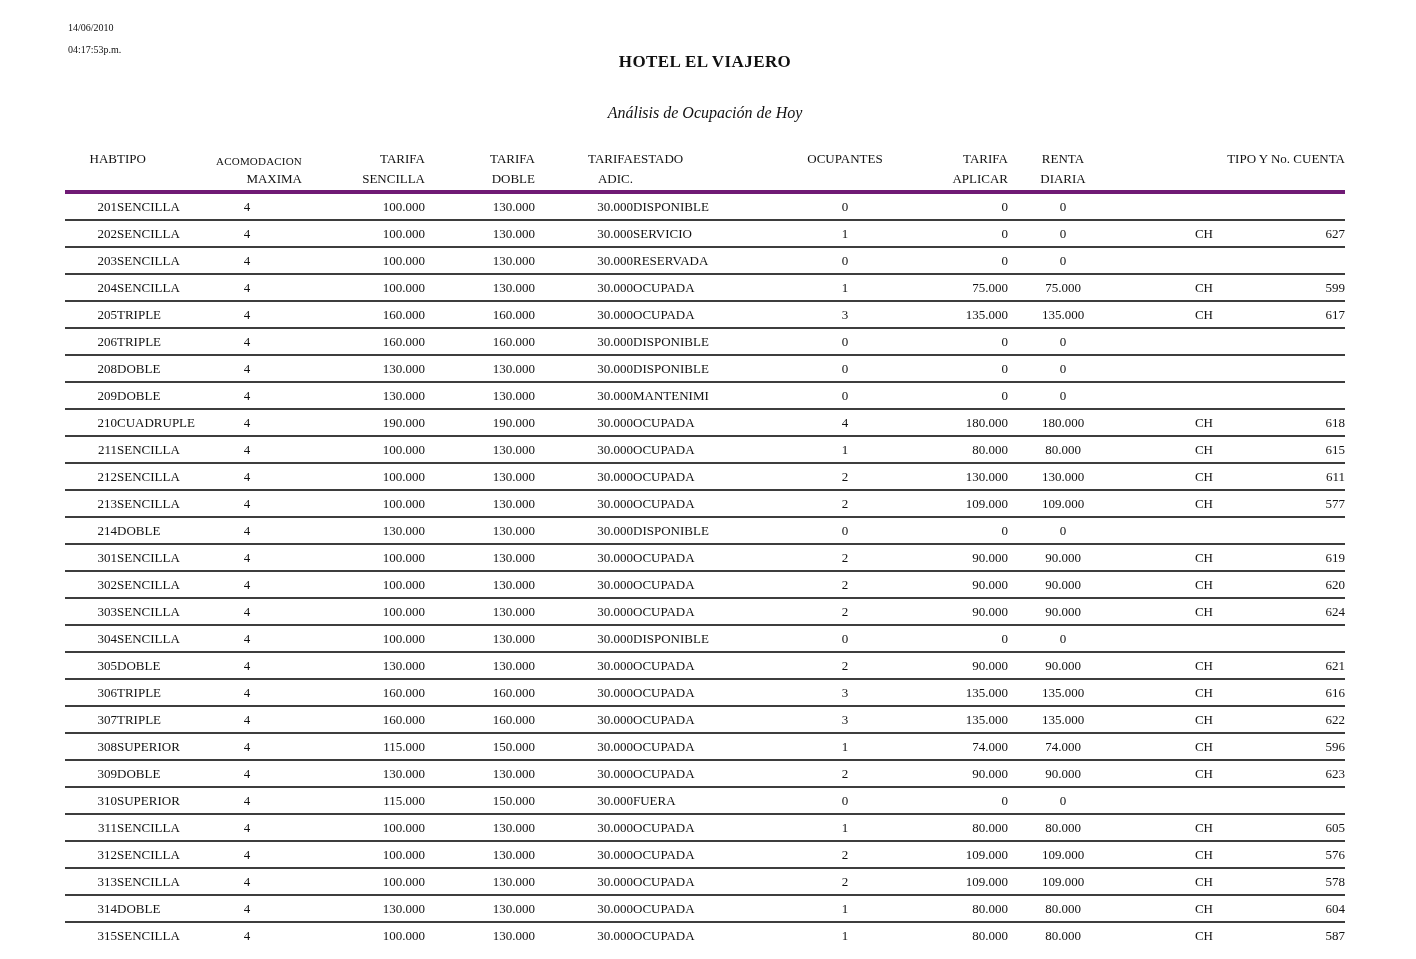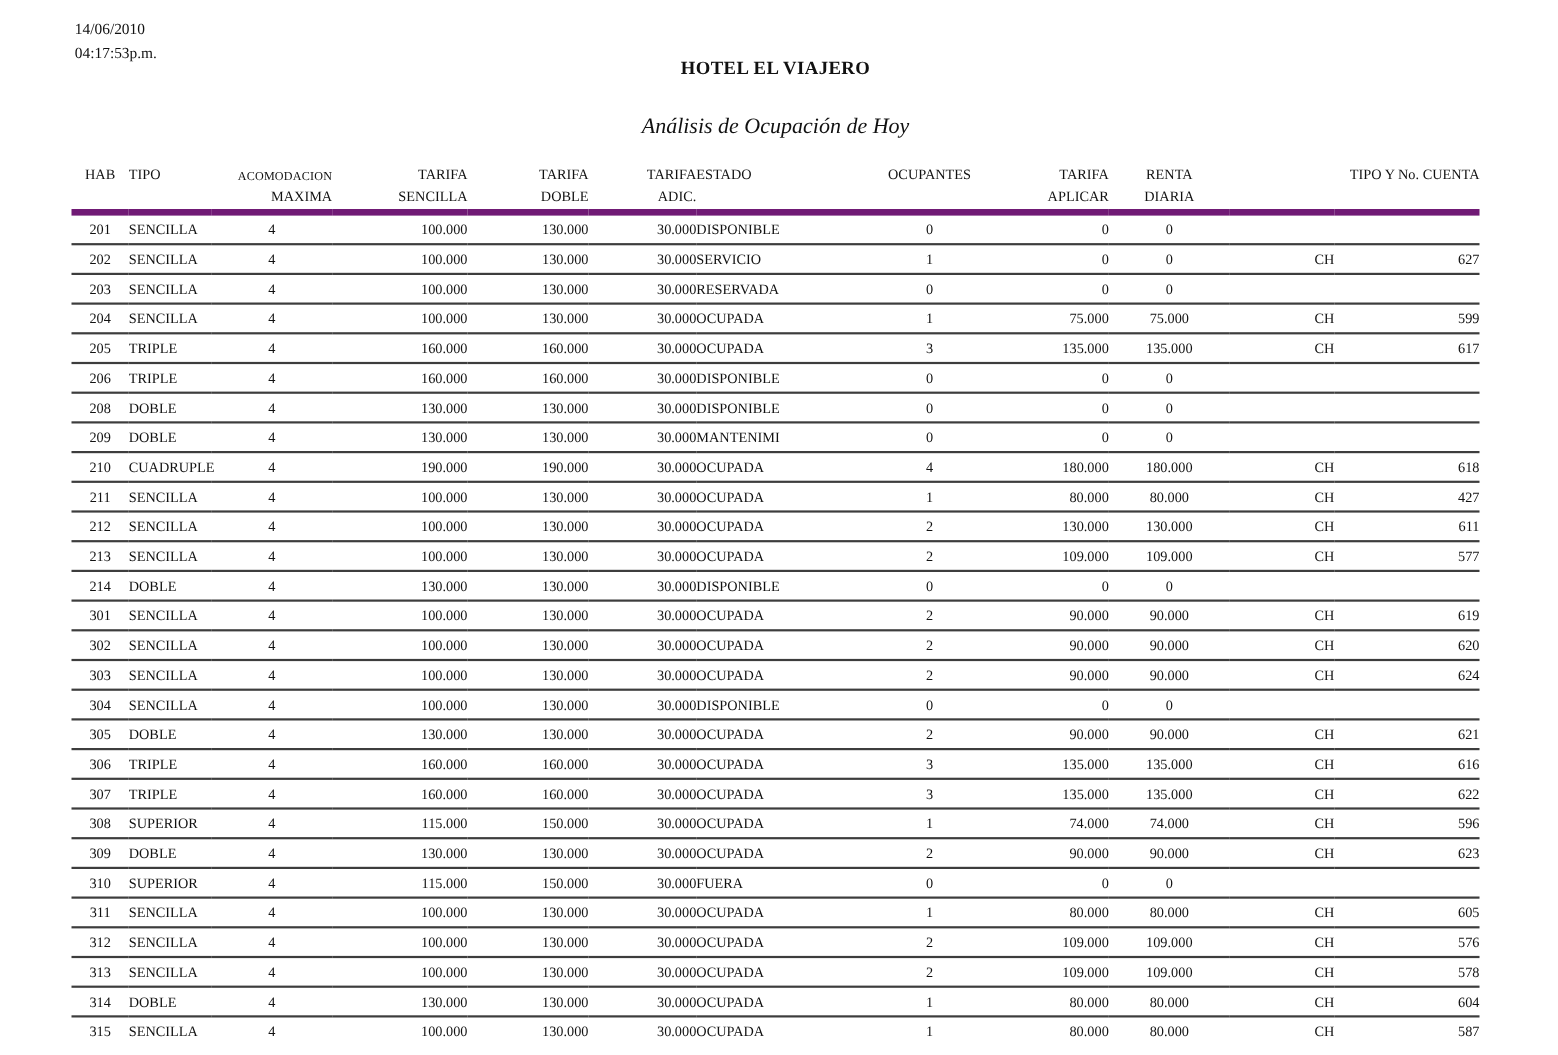--- a/index.html
+++ b/index.html
@@ -19,77 +19,77 @@
     padding-top: 14px;
   }
   .report-header {
     position: relative;
     height: 133px;
   }
   .datetime {
     position: absolute;
     left: 3px;
     top: 3px;
-    font-size: 14px;
+    font-size: 10px;
     line-height: 22px;
   }
   .report-title {
     position: absolute;
     left: 0;
     right: 0;
     top: 38px;
     text-align: center;
     font-size: 17px;
     font-weight: bold;
     letter-spacing: 0.4px;
   }
   .report-subtitle {
     position: absolute;
     left: 0;
     right: 0;
     top: 90px;
     text-align: center;
-    font-size: 20px;
+    font-size: 16px;
     font-style: italic;
   }
   table.report {
     table-layout: fixed;
     border-collapse: collapse;
     width: 1280px;
     font-size: 13px;
   }
   table.report th, table.report td {
     padding: 0;
     white-space: nowrap;
     overflow: visible;
     font-weight: normal;
   }
   thead th {
     height: 20px;
     vertical-align: bottom;
     font-size: 13px;
   }
   thead tr.h2 th {
-    border-bottom: 6px solid #701a75;
+    border-bottom: 4px solid #701a75;
     padding-bottom: 3px;
   }
   thead th.small-caps-header {
     font-size: 11px;
     letter-spacing: 0.2px;
   }
   tbody td {
     height: 25px;
     border-bottom: 2px solid #3d3d3d;
     vertical-align: middle;
   }
   tbody tr:last-child td {
     border-bottom: none;
   }
   
-  .c1  { text-align: center;   padding-left: 3px; }
+  .c1  { text-align: right;   padding-left: 3px; }
   .c2  { text-align: left;   padding-left: 5px; }
   .c3  { text-align: center; }
   th.c3 { text-align: right; padding-right: 2px; }
   .c4  { text-align: right;  padding-right: 7px; }
   .c5  { text-align: right;  padding-right: 7px; }
   .c6  { text-align: right;  padding-right: 7px; }
   .c7  { text-align: left;   padding-left: 17px; }
   .c8  { text-align: center; }
   .c9  { text-align: right;  padding-right: 4px; }
   .c10 { text-align: center;  padding-right: 4px; }
@@ -286,21 +286,21 @@
           <td class="c2">SENCILLA</td>
           <td class="c3">4</td>
           <td class="c4">100.000</td>
           <td class="c5">130.000</td>
           <td class="c6">30.000</td>
           <td class="c7">OCUPADA</td>
           <td class="c8">1</td>
           <td class="c9">80.000</td>
           <td class="c10">80.000</td>
           <td class="c11">CH</td>
-          <td class="c12">427</td>
+          <td class="c12">615</td>
         </tr>
         <tr>
           <td class="c1">212</td>
           <td class="c2">SENCILLA</td>
           <td class="c3">4</td>
           <td class="c4">100.000</td>
           <td class="c5">130.000</td>
           <td class="c6">30.000</td>
           <td class="c7">OCUPADA</td>
           <td class="c8">2</td>

